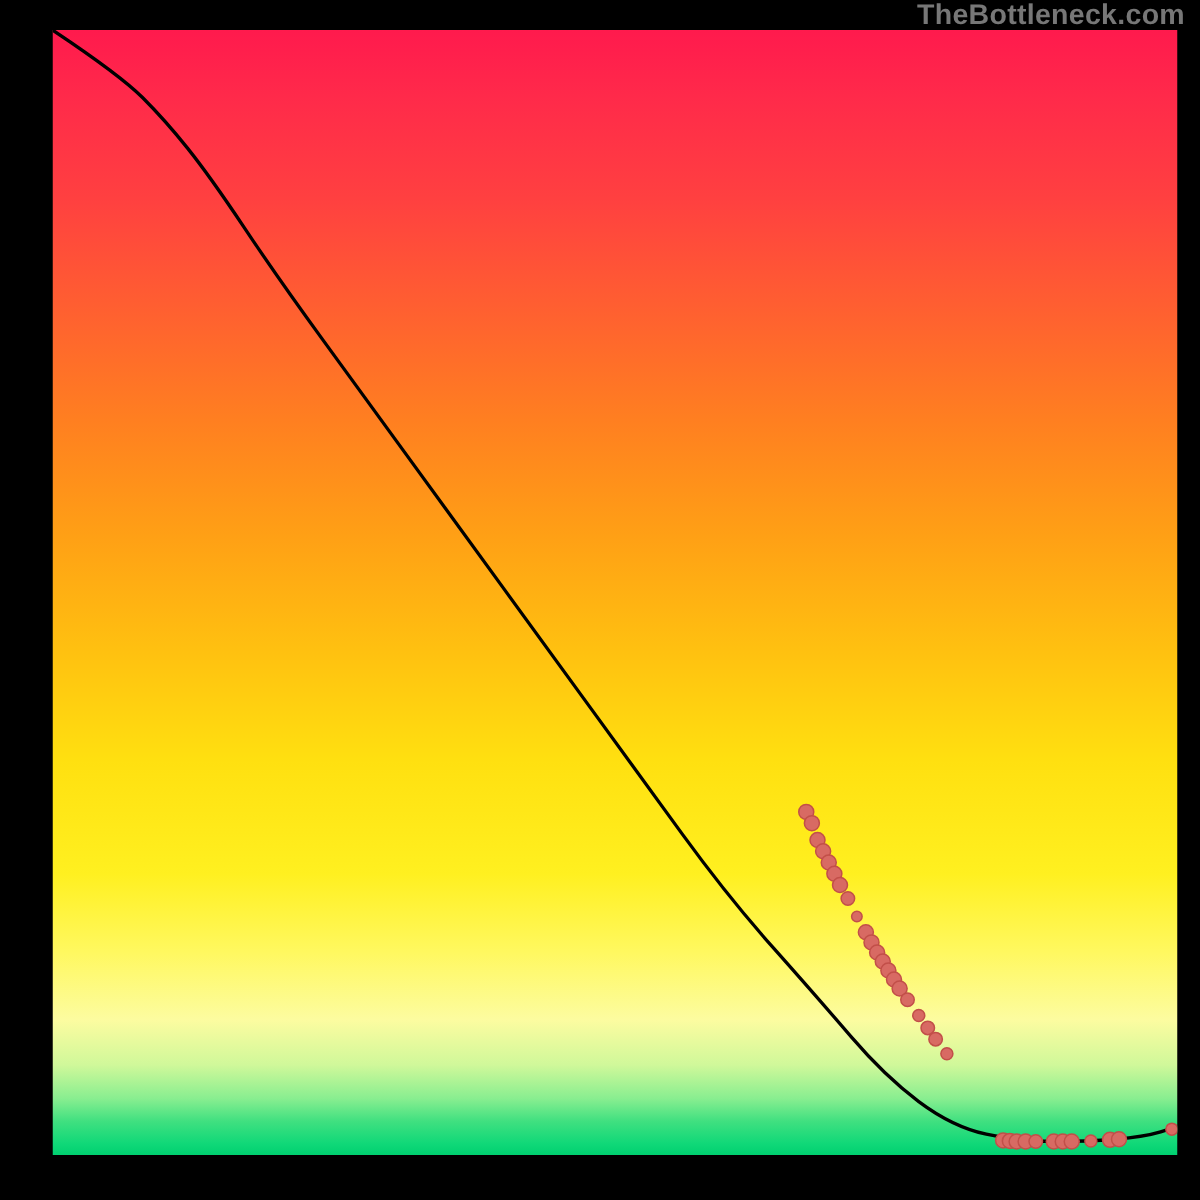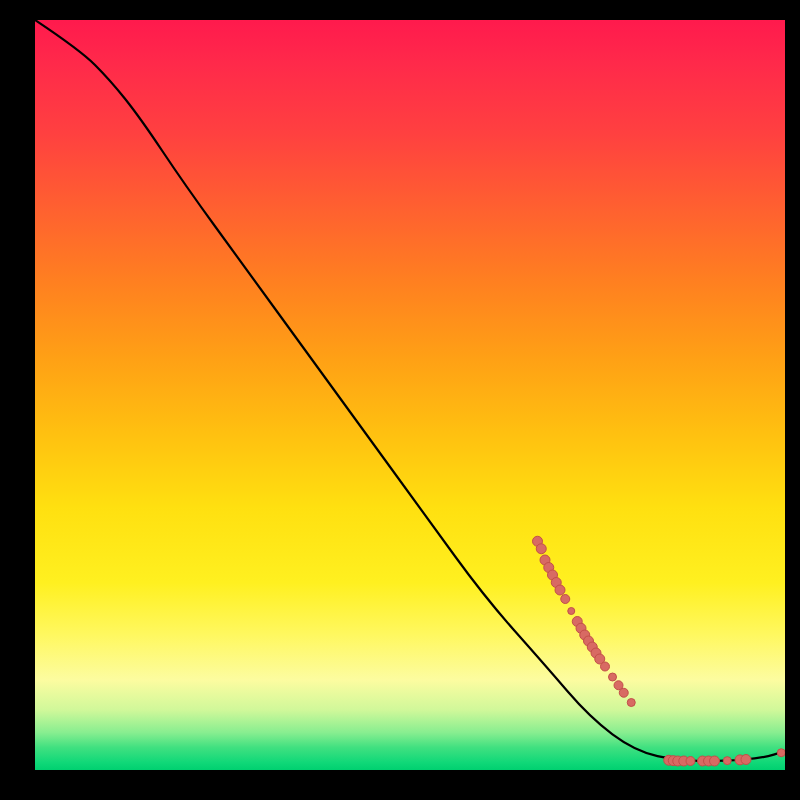--- a/index.html
+++ b/index.html
@@ -67,20 +67,21 @@
     font-weight: 600;
     color: #777;
     letter-spacing: 0.2px;
     user-select: none;
   }
 </style>
 </head>
 <body>
 
 <div class="stage">
+  <div class="watermark">TheBottleneck.com</div>
   <div class="plot-area">
     <div class="gradient-bg"></div>
     <svg class="curve-svg" viewBox="0 0 750 750" preserveAspectRatio="none">
       <path id="curve" class="curve-path" d="M 0.00 0.00 Q 45.00 30.00 60.00 45.00 Q 75.00 60.00 90.00 78.75 Q 105.00 97.50 127.50 131.25 Q 150.00 165.00 180.00 206.25 Q 210.00 247.50 240.00 288.75 Q 270.00 330.00 300.00 371.25 Q 330.00 412.50 360.00 453.75 Q 390.00 495.00 420.00 536.25 Q 450.00 577.50 480.00 611.25 Q 510.00 645.00 532.50 671.25 Q 555.00 697.50 577.50 714.38 Q 600.00 731.25 622.50 736.13 Q 645.00 741.00 667.50 741.00 Q 690.00 741.00 708.75 739.50 Q 727.50 738.00 738.75 734.63 T 750.00 731.25"></path>
       <g id="points">
           <circle cx="502.50" cy="521.25" r="5" class="pt"></circle>
           <circle cx="506.25" cy="528.75" r="5" class="pt"></circle>
           <circle cx="510.00" cy="540.00" r="5" class="pt"></circle>
           <circle cx="513.75" cy="547.50" r="5" class="pt"></circle>
           <circle cx="517.50" cy="555.00" r="5" class="pt"></circle>

